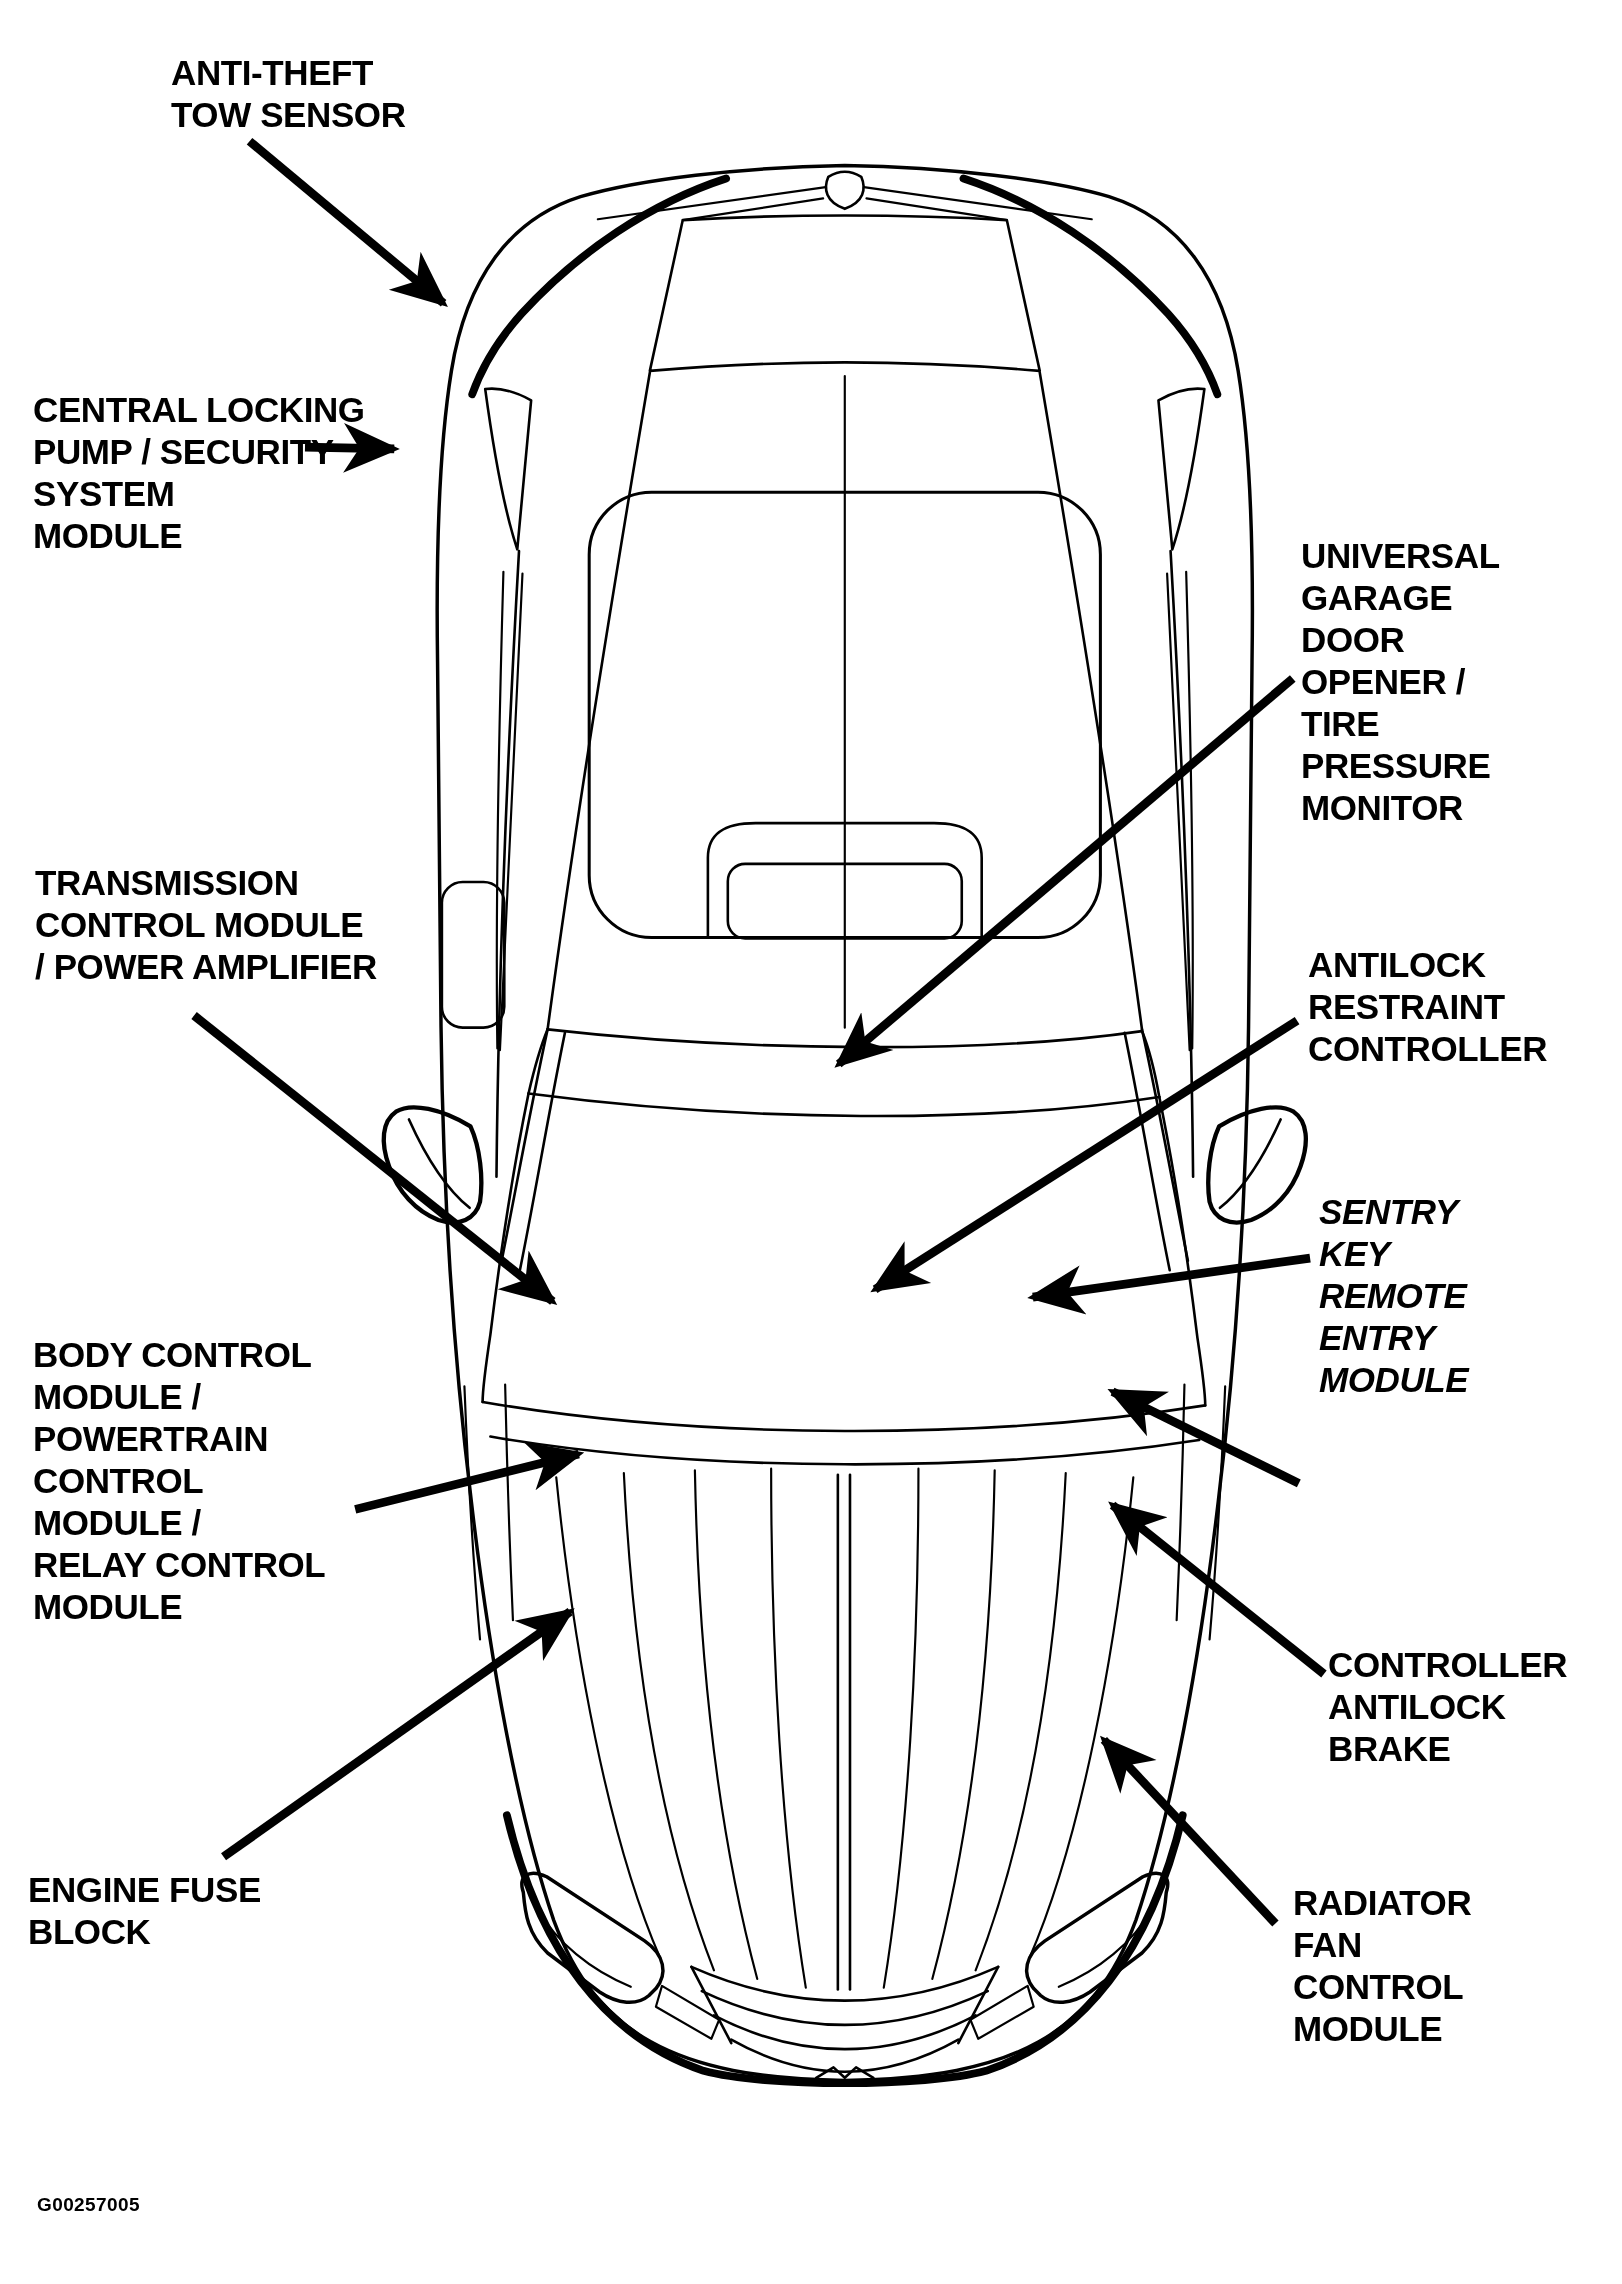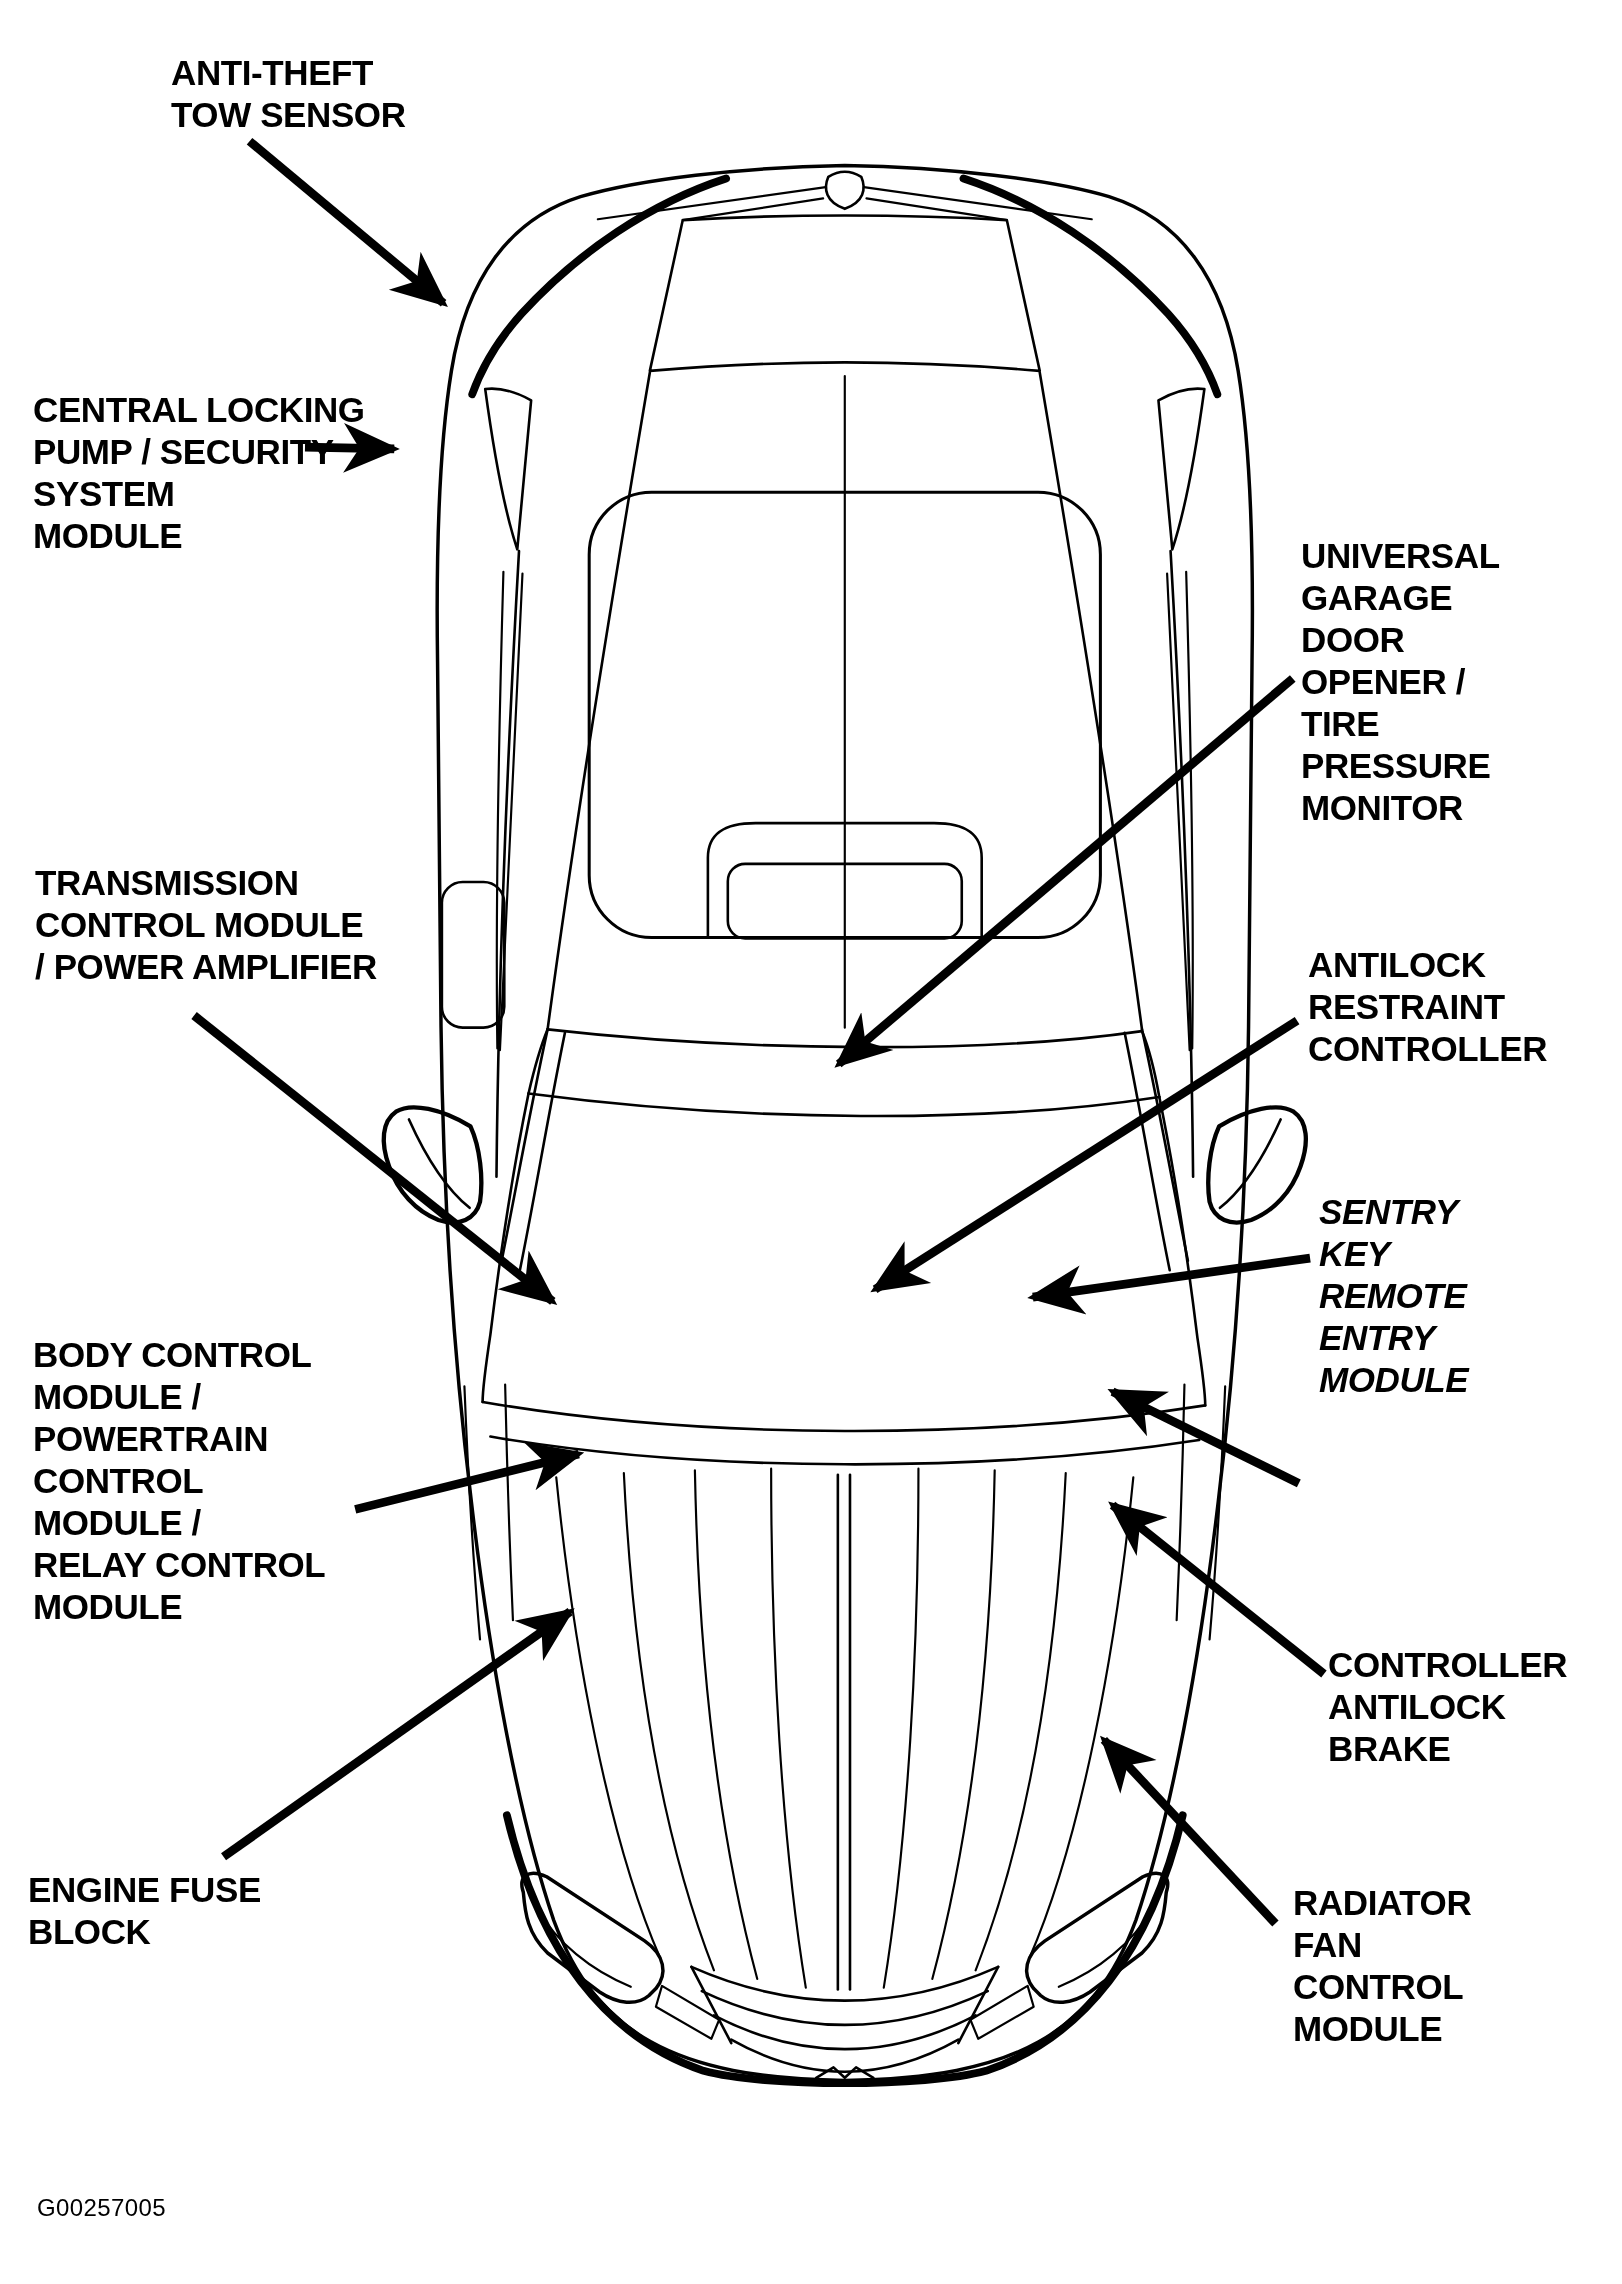--- a/index.html
+++ b/index.html
@@ -17,22 +17,22 @@
     font-weight: bold;
     font-size: 35px;
     line-height: 42px;
     letter-spacing: -0.4px;
     color: #000;
     white-space: pre-line;
   }
   .figure-code {
     position: absolute;
     left: 37px; top: 2194px;
-    font-size: 24px;
-    font-weight: normal;
+    font-size: 19px;
+    font-weight: bold;
     letter-spacing: 0.4px;
     color: #000;
     white-space: nowrap;
     text-align: center;
   }
   .lbl-anti        { left: 171px;  top: 52px;   }
   .lbl-central     { left: 33px;   top: 389px;  }
   .lbl-universal   { left: 1301px; top: 535px;  }
   .lbl-trans       { left: 35px;   top: 862px;  }
   .lbl-occupant    { left: 1308px; top: 944px; }

